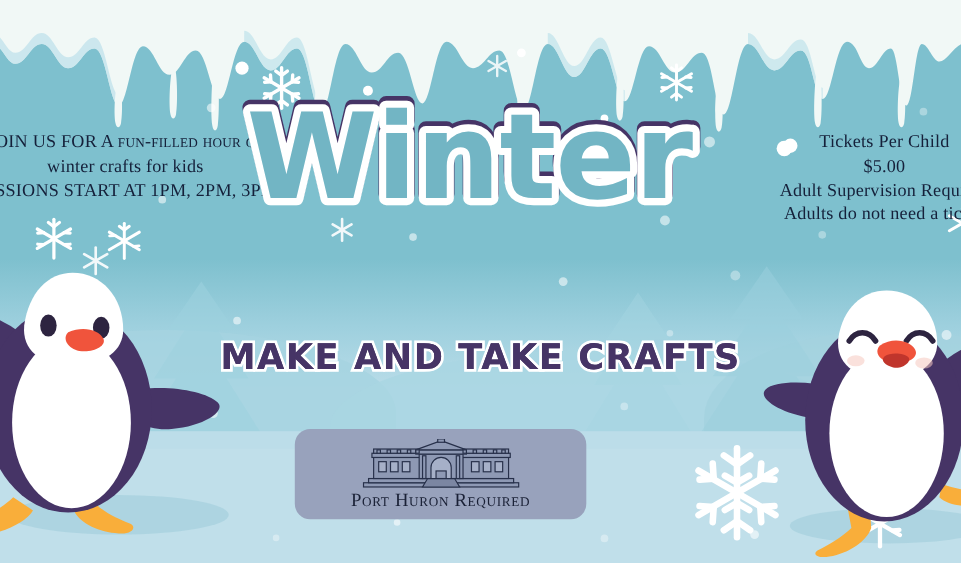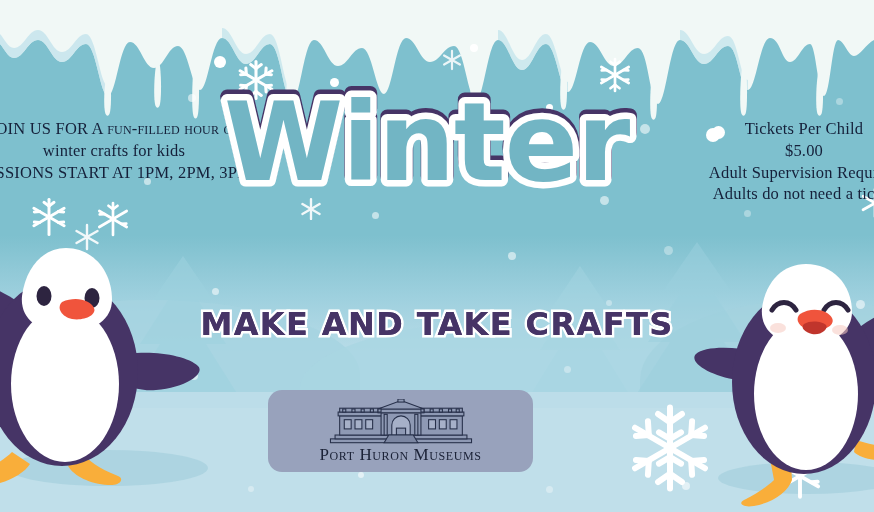--- a/index.html
+++ b/index.html
@@ -481,21 +481,21 @@
           <rect x="126" y="13" width="4" height="4"></rect>
           <rect x="138" y="13" width="4" height="4"></rect>
           <rect x="150" y="13" width="4" height="4"></rect>
           <rect x="162" y="13" width="4" height="4"></rect>
           <rect x="172" y="13" width="4" height="4"></rect>
 
           <path d="M84 47 L116 47 L122 57 L78 57 Z" fill="#7B86A2"></path>
         </g>
       </svg>
     </div>
-    <div class="logo-text">Port Huron Museums</div>
+    <div class="logo-text">Port Huron Required</div>
   </div>
 
   <div class="penguin pg-left">
     <svg width="240" height="270" viewBox="0 0 240 270">
 
       <path d="M72 96 C46 72 16 58 2 62 C-10 66 6 92 30 112 C48 127 66 134 76 124 Z" fill="#463466"></path>
 
       <path d="M162 132 C188 128 222 134 232 144 C240 152 218 166 190 168 C168 170 152 160 152 148 Z" fill="#463466"></path>
 
       <path d="M46 230 C36 240 16 250 8 256 C2 260 8 266 22 264 C40 261 58 252 64 242 Z" fill="#F9AE3A"></path>

